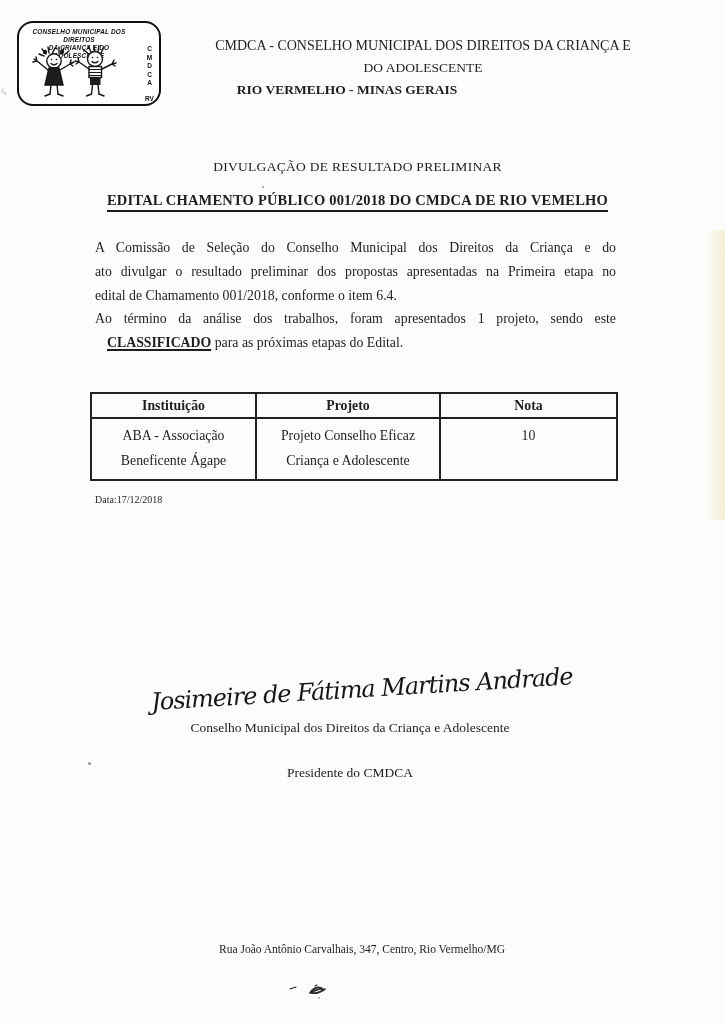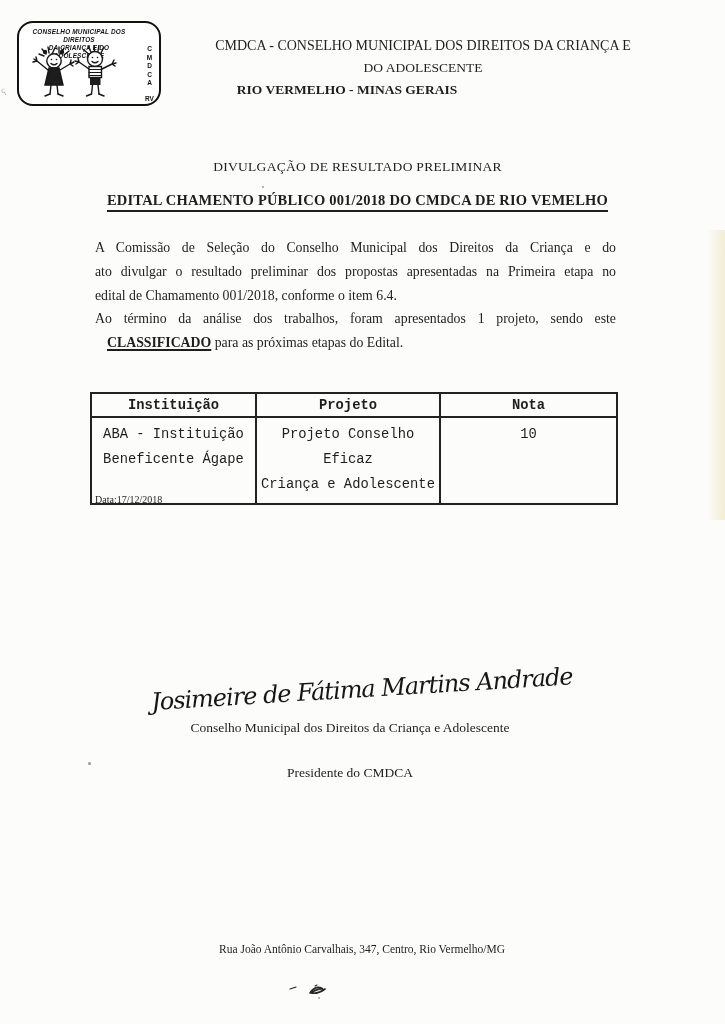--- a/index.html
+++ b/index.html
@@ -85,21 +85,20 @@
   .lline  { text-align: left; }
   .classified { font-weight: bold; text-decoration: underline; text-decoration-thickness: 2px; text-underline-offset: 2px; margin-left: 12px; }
 
   
   .results-table {
     position: absolute; left: 90px; top: 392px;
     width: 526px;
     border-collapse: collapse;
     table-layout: fixed;
     font-size: 13.8px;
-    font-family: Liberation Mono, monospace;
   }
   .results-table th, .results-table td {
     border: 2px solid #222;
     text-align: center;
     vertical-align: top;
   }
   .results-table th { font-weight: bold; padding: 4px 2px 3px; }
   .results-table td { padding: 4px 2px 6px; line-height: 25px; height: 51px; }
 
   
@@ -213,21 +212,21 @@
         <col style="width:177px">
     </colgroup>
     <tbody>
         <tr>
       <th>Instituição</th>
       <th>Projeto</th>
       <th>Nota</th>
     </tr>
     <tr>
       <td>
-        <div>ABA - Instituição</div>
+        <div>ABA - Associação</div>
         <div>Beneficente Ágape</div>
       </td>
       <td>
         <div>Projeto Conselho Eficaz</div>
         <div>Criança e Adolescente</div>
       </td>
       <td>10</td>
     </tr>
   </tbody>
     </table>

